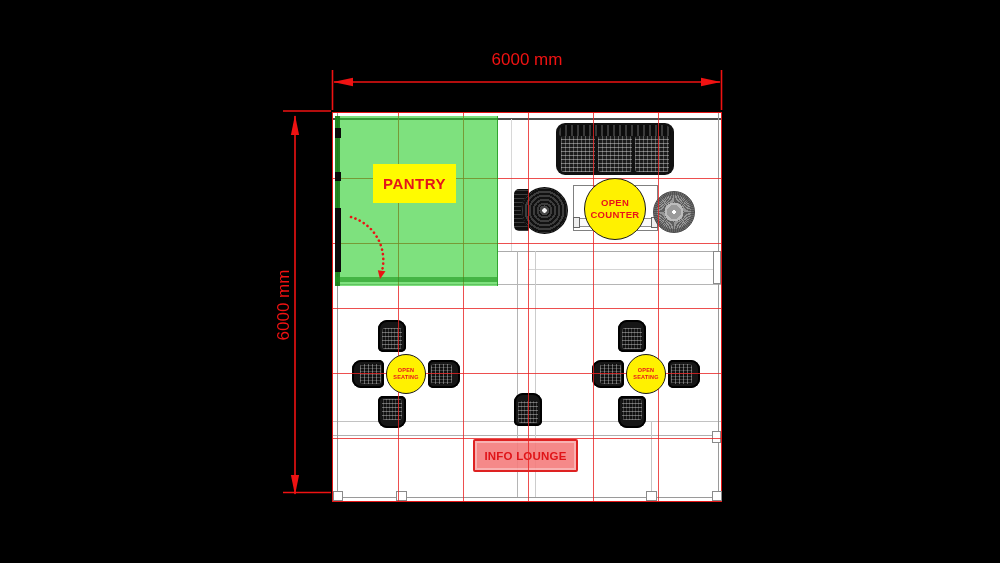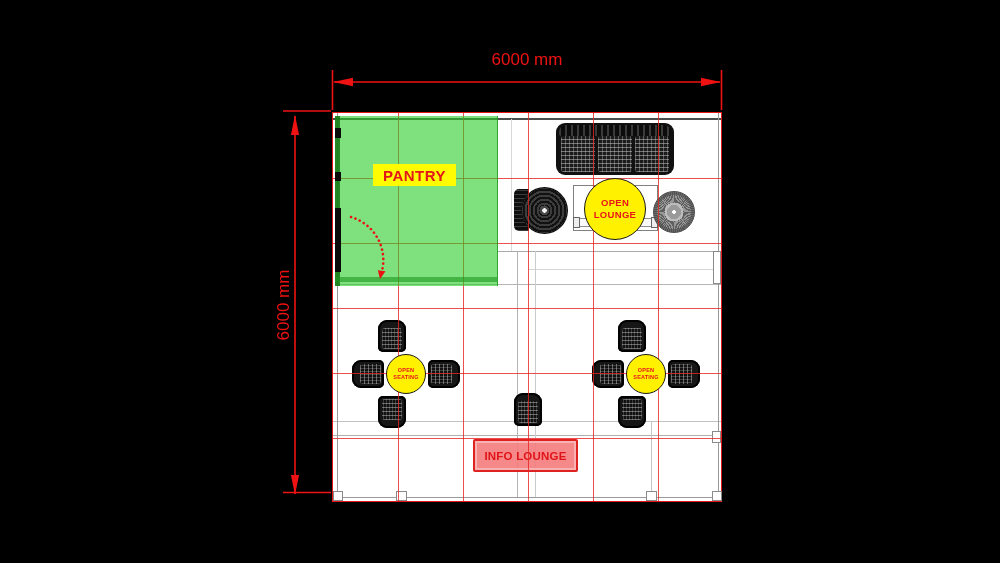--- a/index.html
+++ b/index.html
@@ -55,21 +55,21 @@
   .ycircle{position:absolute;border-radius:50%;background:#fff100;border:1.5px solid #1a1a1a;
         box-sizing:border-box;display:flex;flex-direction:column;align-items:center;justify-content:center;
         color:#e8151a;font-weight:bold;text-align:center;}
   .lounge-c{left:251px;top:65px;width:62px;height:62px;font-size:9.5px;line-height:1.25;letter-spacing:.3px;}
   .seat-c{left:35px;top:35px;width:40px;height:40px;font-size:5.5px;line-height:1.3;letter-spacing:.2px;}
   .pantry{position:absolute;left:2px;top:3px;width:163px;height:170px;background:rgba(40,205,40,.6);
         border-right:1px solid rgba(30,150,30,.8);box-sizing:border-box;}
   .pantry .strip{position:absolute;left:0;top:0;bottom:0;width:5px;background:rgba(20,120,20,.85);}
   .pantry .band{position:absolute;left:0;right:0;bottom:4px;height:5px;background:rgba(30,150,30,.6);}
   .doormark{position:absolute;left:0;width:6px;background:#0a0a0a;}
-  .pantry-label{position:absolute;left:40px;top:51px;width:83px;height:22px;background:#fffb00;
+  .pantry-label{position:absolute;left:40px;top:51px;width:83px;height:39px;background:#fffb00;
         display:flex;align-items:center;justify-content:center;color:#e3161a;font-weight:bold;
         font-size:15px;letter-spacing:.5px;}
   .counter{position:absolute;left:140px;top:326px;width:105px;height:33px;background:rgba(244,124,124,.9);
         border:2px solid #de2222;box-sizing:border-box;border-radius:2px;
         box-shadow:inset 0 0 0 2px rgba(255,255,255,.35);
         display:flex;align-items:center;justify-content:center;color:#e01418;font-weight:bold;
         font-size:11.5px;letter-spacing:.2px;}
 
   
   .dimtext{position:absolute;color:#ef1212;font-size:17px;text-align:center;}
@@ -166,21 +166,21 @@
     <span>PANTRY</span>
   </div>
 
   <svg width="390" height="390" style="left:0;top:0;">
     <path d="M 18 104 A 45 45 0 0 1 49 158" fill="none" stroke="#e81414" stroke-width="2.6" stroke-dasharray="0.1 4.6" stroke-linecap="round"></path>
     <polygon points="47,166 52.5,158.2 44.8,157.2" fill="#e81414"></polygon>
   </svg>
 
   <div class="ycircle lounge-c">
     <div>OPEN</div>
-    <div>LOUNGE</div>
+    <div>COUNTER</div>
   </div>
   <div class="cluster" style="left:18px;top:206px;">
     <div class="ycircle seat-c">
       <div>OPEN</div>
       <div>SEATING</div>
     </div>
   </div>
   <div class="cluster" style="left:258px;top:206px;">
     <div class="ycircle seat-c">
       <div>OPEN</div>

